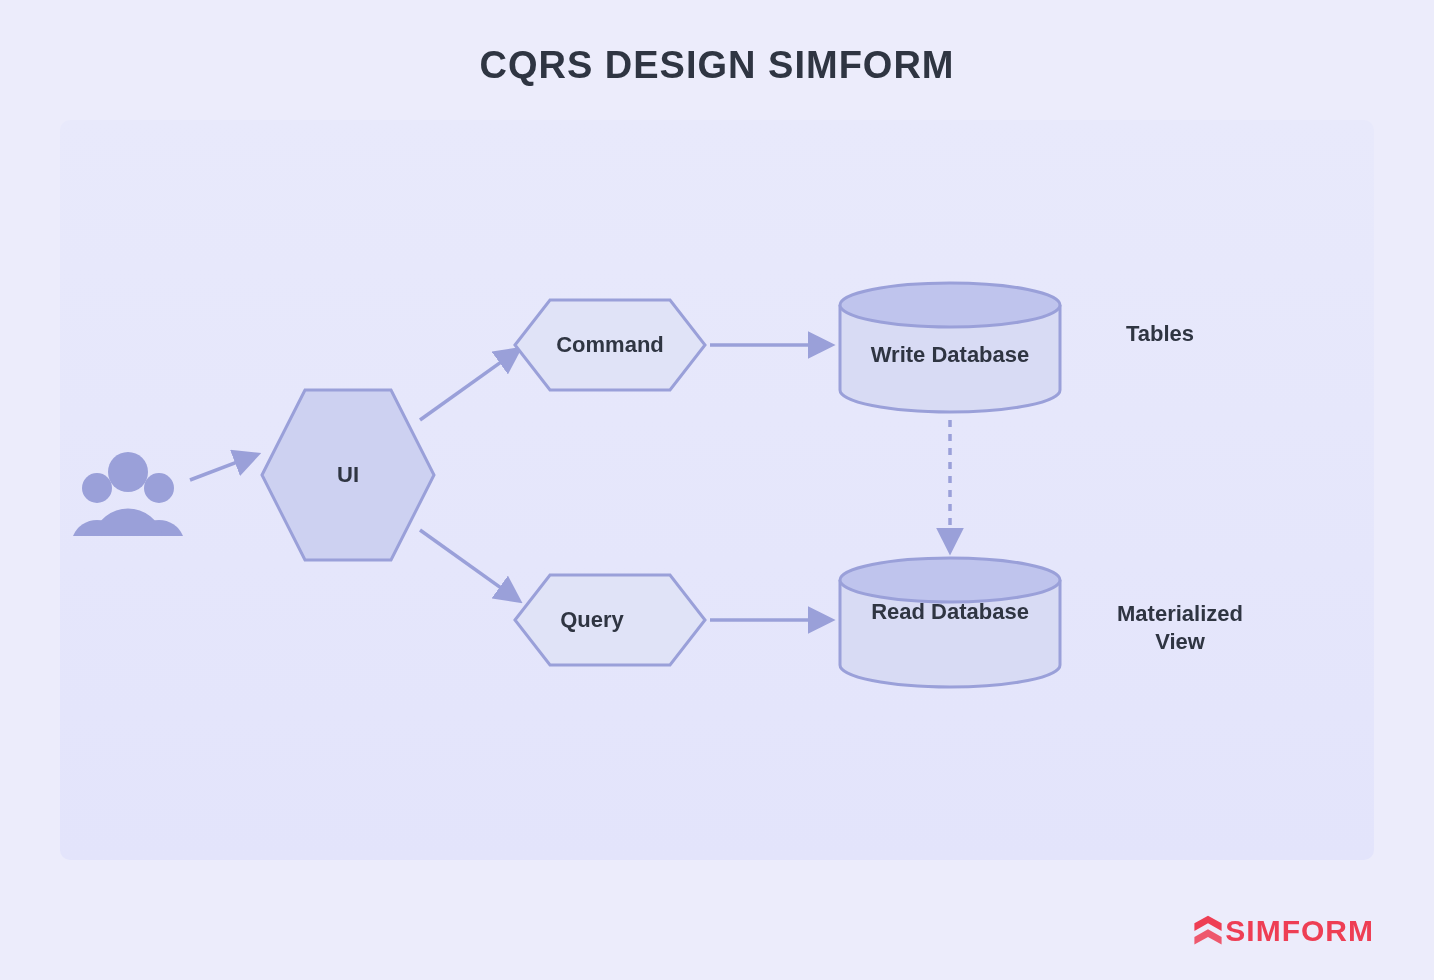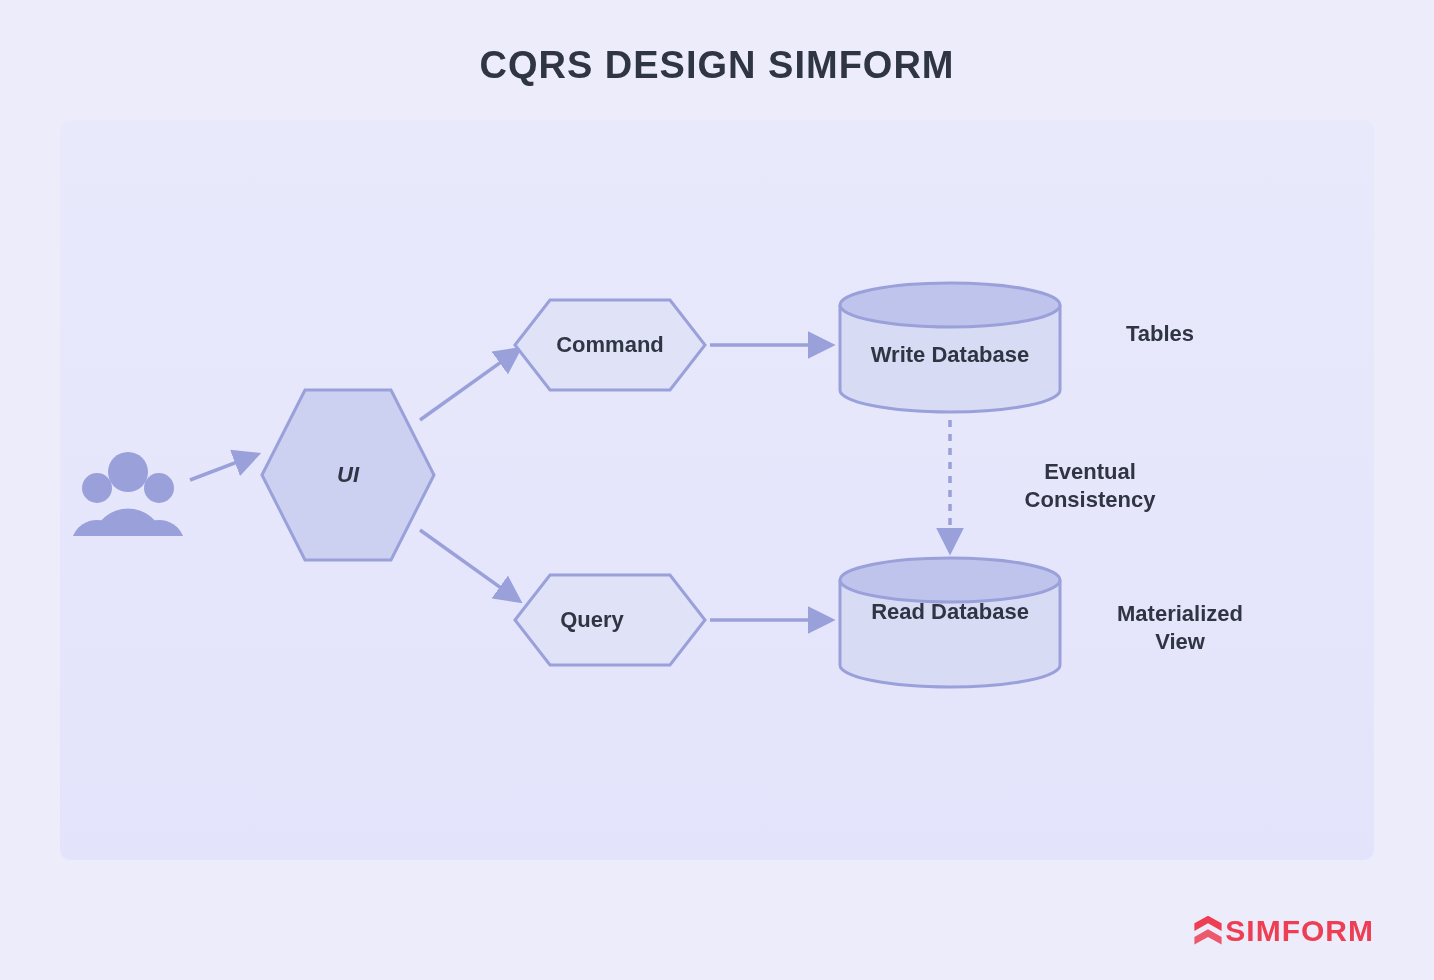--- a/index.html
+++ b/index.html
@@ -116,36 +116,32 @@
       </g>
 
       <g>
         <path d="M 780 460 L 780 545 A 110 22 0 0 0 1000 545 L 1000 460" fill="#D8DBF4" stroke="#9AA0D9" stroke-width="3"></path>
         <ellipse cx="890" cy="460" rx="110" ry="22" fill="#BFC4ED" stroke="#9AA0D9" stroke-width="3"></ellipse>
       </g>
 
       <line x1="890" y1="300" x2="890" y2="430" stroke="#9AA0D9" stroke-width="3.5" stroke-dasharray="7 7" marker-end="url(#arrow-dash)"></line>
     </svg>
 
-    <div class="label" style="left:258px; top:342px; width:60px;font-style:italic;">UI</div>
+    <div class="label" style="left:258px; top:342px; width:60px;">UI</div>
 
     <div class="label" style="left:490px; top:212px; width:120px;text-align:center;">Command</div>
 
     <div class="label" style="left:472px; top:487px; width:120px;">Query</div>
 
     <div class="label" style="left:790px; top:222px; width:200px;">Write Database</div>
 
     <div class="label" style="left:790px; top:479px; width:200px;">Read Database</div>
 
     <div class="side-label" style="left:1030px; top:200px; width:140px;">Tables</div>
 
-    <div class="side-label" style="left:940px; top:338px; width:180px;">
-      <span>Eventual</span><br>
-      <span>Consistency</span>
-    </div>
 
     <div class="side-label" style="left:1030px; top:480px; width:180px;">
       <span>Materialized</span><br>
       <span>View</span>
     </div>
 
   </div>
 
   <div class="brand">
     <svg width="34" height="34" viewBox="0 0 40 40">

